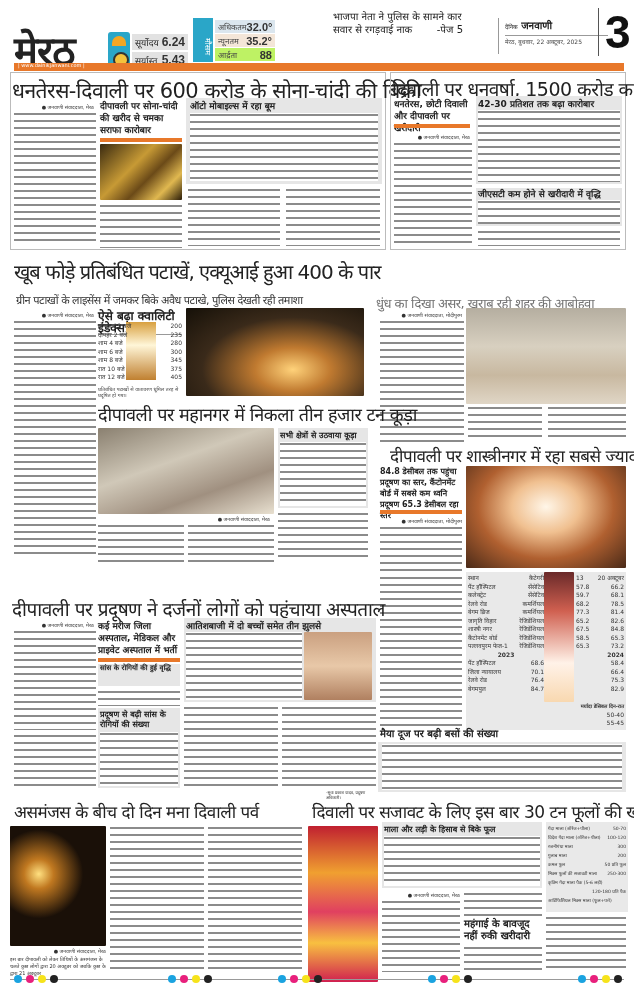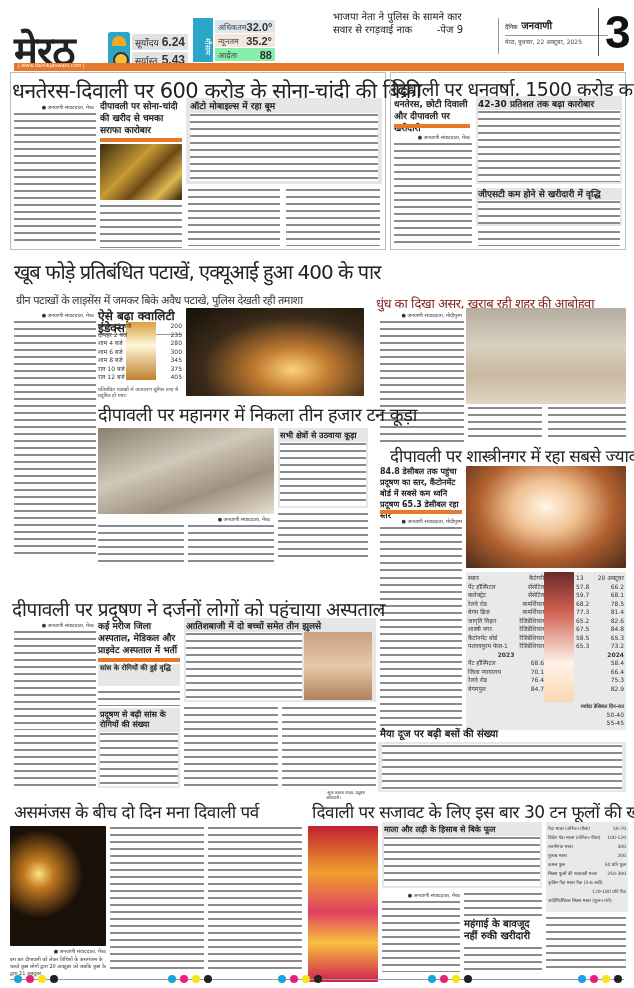--- a/index.html
+++ b/index.html
@@ -62,29 +62,29 @@
 <div class="abs wbox">
   <div class="abs wicon"><span>मौसम</span></div>
   <div class="wrow" style="top:2px;background:#dbe6ee">
     <span>अधिकतम</span>
       <b>32.0°</b>
   </div>
   <div class="wrow" style="top:16px;background:#f4e6d8">
     <span>न्यूनतम</span>
       <b>35.2°</b>
   </div>
-  <div class="wrow" style="top:30px;background:#86efac">
+  <div class="wrow" style="top:30px;background:#bef264">
     <span>आर्द्रता</span>
       <b>88</b>
   </div>
 </div>
 
 <div class="abs teaser">
   <span>भाजपा नेता ने पुलिस के सामने कार सवार से रगड़वाई नाक</span>
-  <span class="pg">-पेज 9</span>
+  <span class="pg">-पेज 5</span>
 </div>
 
 <div class="abs masthead">
   <div class="mh-brand"><small>दैनिक</small> <span>जनवाणी</span></div>
   <div class="mh-date">मेरठ, बुधवार, 22 अक्टूबर, 2025</div>
 </div>
 <div class="abs pageno">3</div>
 
 <div class="abs orangebar"></div>
 <div class="abs url">| www.dainikjanwani.com |</div>
@@ -112,21 +112,21 @@
 <div class="abs gray" style="left:476px;top:96px;width:146px;height:88px"></div>
 <div class="abs sub" style="left:478px;top:98px">42-30 प्रतिशत तक बढ़ा कारोबार</div>
 <div class="abs text" style="left:478px;top:110px;width:142px;height:72px"></div>
 <div class="abs gray" style="left:476px;top:188px;width:146px;height:38px"></div>
 <div class="abs sub" style="left:478px;top:188px">जीएसटी कम होने से खरीदारी में वृद्धि</div>
 <div class="abs text" style="left:478px;top:200px;width:142px;height:24px"></div>
 <div class="abs text" style="left:478px;top:230px;width:142px;height:16px"></div>
 
 <div class="abs bigh">खूब फोड़े प्रतिबंधित पटाखें, एक्यूआई हुआ 400 के पार</div>
 <div class="abs hl" style="left:16px;top:292px;font-size:11px;color:#333">ग्रीन पटाखों के लाइसेंस में जमकर बिके अवैध पटाखे, पुलिस देखती रही तमाशा</div>
-<div class="abs hl" style="left:376px;top:294px;font-size:13px;color:#7f1d1d">धुंध का दिखा असर, खराब रही शहर की आबोहवा</div>
+<div class="abs hl" style="left:376px;top:294px;font-size:13px;color:#737373">धुंध का दिखा असर, खराब रही शहर की आबोहवा</div>
 <div class="abs byline" style="left:14px;top:312px;width:80px">● जनवाणी संवाददाता, मेरठ</div>
 <div class="abs text" style="left:14px;top:320px;width:82px;height:238px"></div>
 
 <div class="abs" style="left:98px;top:310px;width:84px;height:70px">
   <div class="sub" style="font-size:12px;border-bottom:1px solid #999">ऐसे बढ़ा क्वालिटी इंडेक्स</div>
   <div class="abs" style="left:28px;top:12px;width:30px;height:58px;background:linear-gradient(#d8a040,#fff6d8 40%,#c08030)"></div>
   <div class="abs gtab" style="left:0;top:12px;width:84px">
     <div style="display:flex;justify-content:space-between">
         <span>दोपहर 12 बजे</span>
         <span>200</span>

